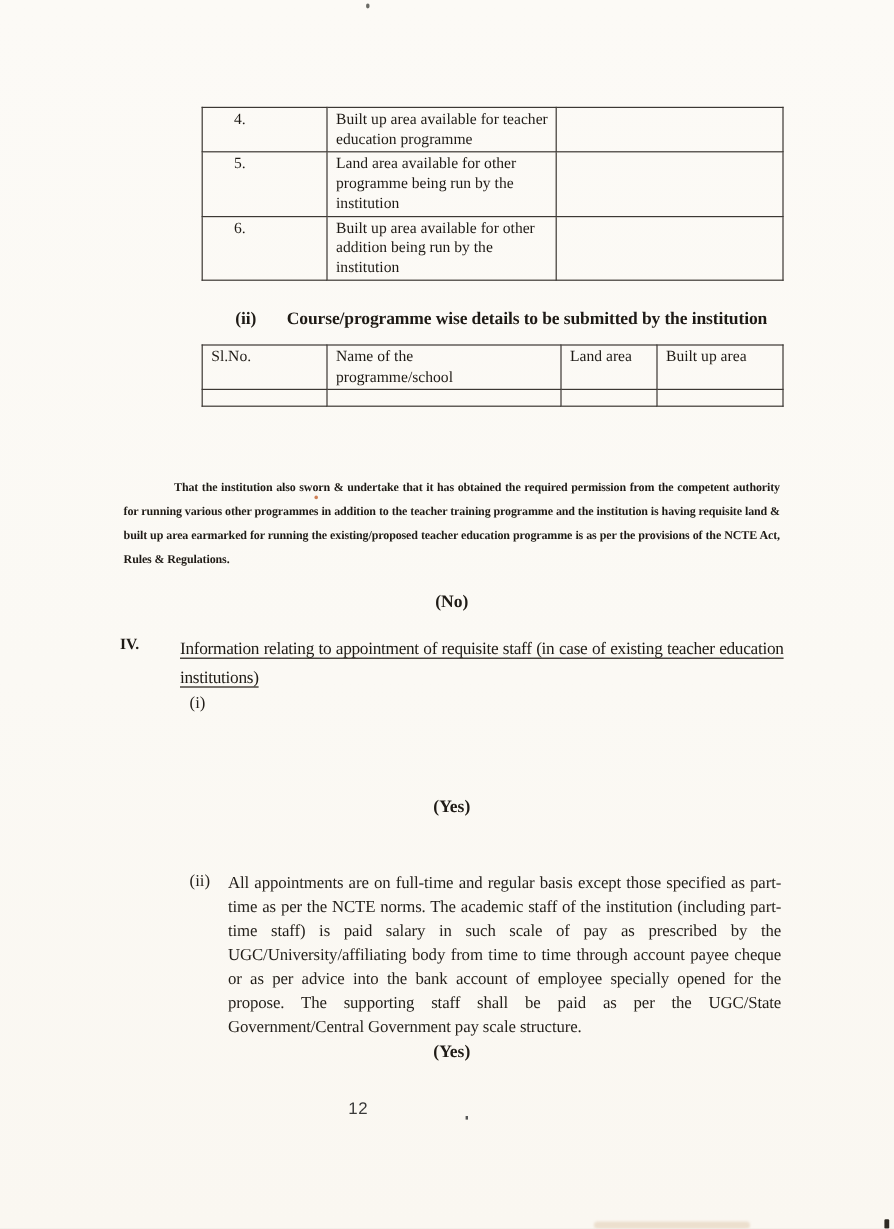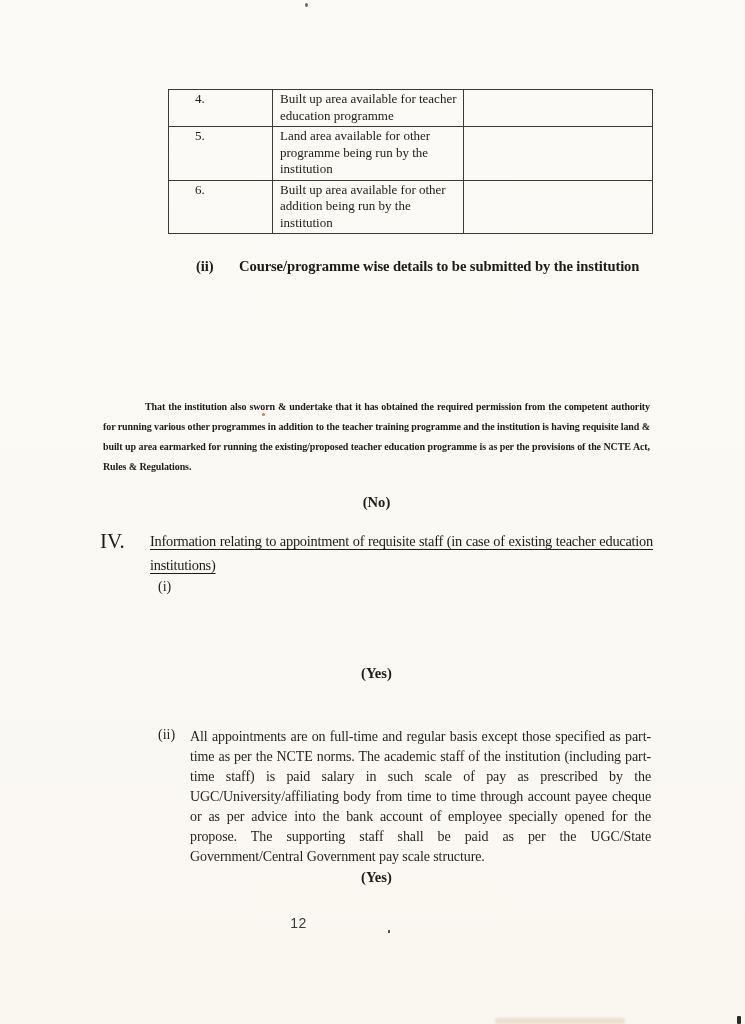--- a/index.html
+++ b/index.html
@@ -88,22 +88,22 @@
     font-size: 14.6px;
     color: #1f1b16;
   }
   #answer-no   { top: 494px; }
   #answer-yes1 { top: 665px; }
   #answer-yes2 { top: 869px; }
 
   .section-number {
     position: absolute;
     left: 100px; top: 529px;
-    font-weight: normal;
-    font-size: 21px;
+    font-weight: bold;
+    font-size: 13px;
     color: #1e1a15;
   }
   .section-heading {
     position: absolute;
     left: 150px; top: 529px;
     width: 503px;
     font-weight: normal;
     font-size: 14.4px;
     letter-spacing: -0.25px;
     line-height: 24px;
@@ -191,20 +191,42 @@
         <td>Built up area available for other addition being run by the institution</td>
         <td></td>
       </tr>
     </tbody>
   </table>
 
   <div class="course-heading">
     <span class="lbl">(ii)</span><span>Course/programme wise details to be submitted by the institution</span>
   </div>
 
+  <table id="course-table" class="scan-table">
+    <colgroup>
+        <col class="c1">
+        <col class="c2">
+        <col class="c3">
+        <col class="c4">
+      </colgroup>
+    <tbody>
+      <tr class="hdr">
+        <th>Sl.No.</th>
+        <th class="name-hdr">Name of the programme/school</th>
+        <th>Land area</th>
+        <th>Built up area</th>
+      </tr>
+      <tr class="empty">
+        <td></td>
+        <td></td>
+        <td></td>
+        <td></td>
+      </tr>
+    </tbody>
+  </table>
 
   <div class="declaration">That the institution also sworn &amp; undertake that it has obtained the required permission from the competent authority for running various other programmes in addition to the teacher training programme and the institution is having requisite land &amp; built up area earmarked for running the existing/proposed teacher education programme is as per the provisions of the NCTE Act, Rules &amp; Regulations.</div>
   <div id="answer-no" class="answer">(No)</div>
 
   <div class="section-number">IV.</div>
   <div class="section-heading">Information relating to appointment of requisite staff (in case of existing teacher education institutions)</div>
 
   <div id="item1-label" class="item-label">(i)</div>
   <div id="answer-yes1" class="answer">(Yes)</div>
 

